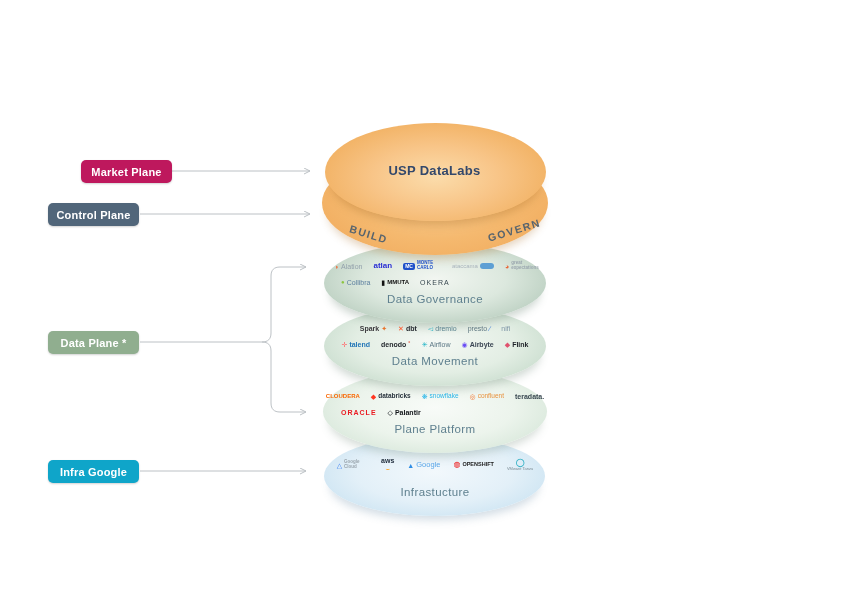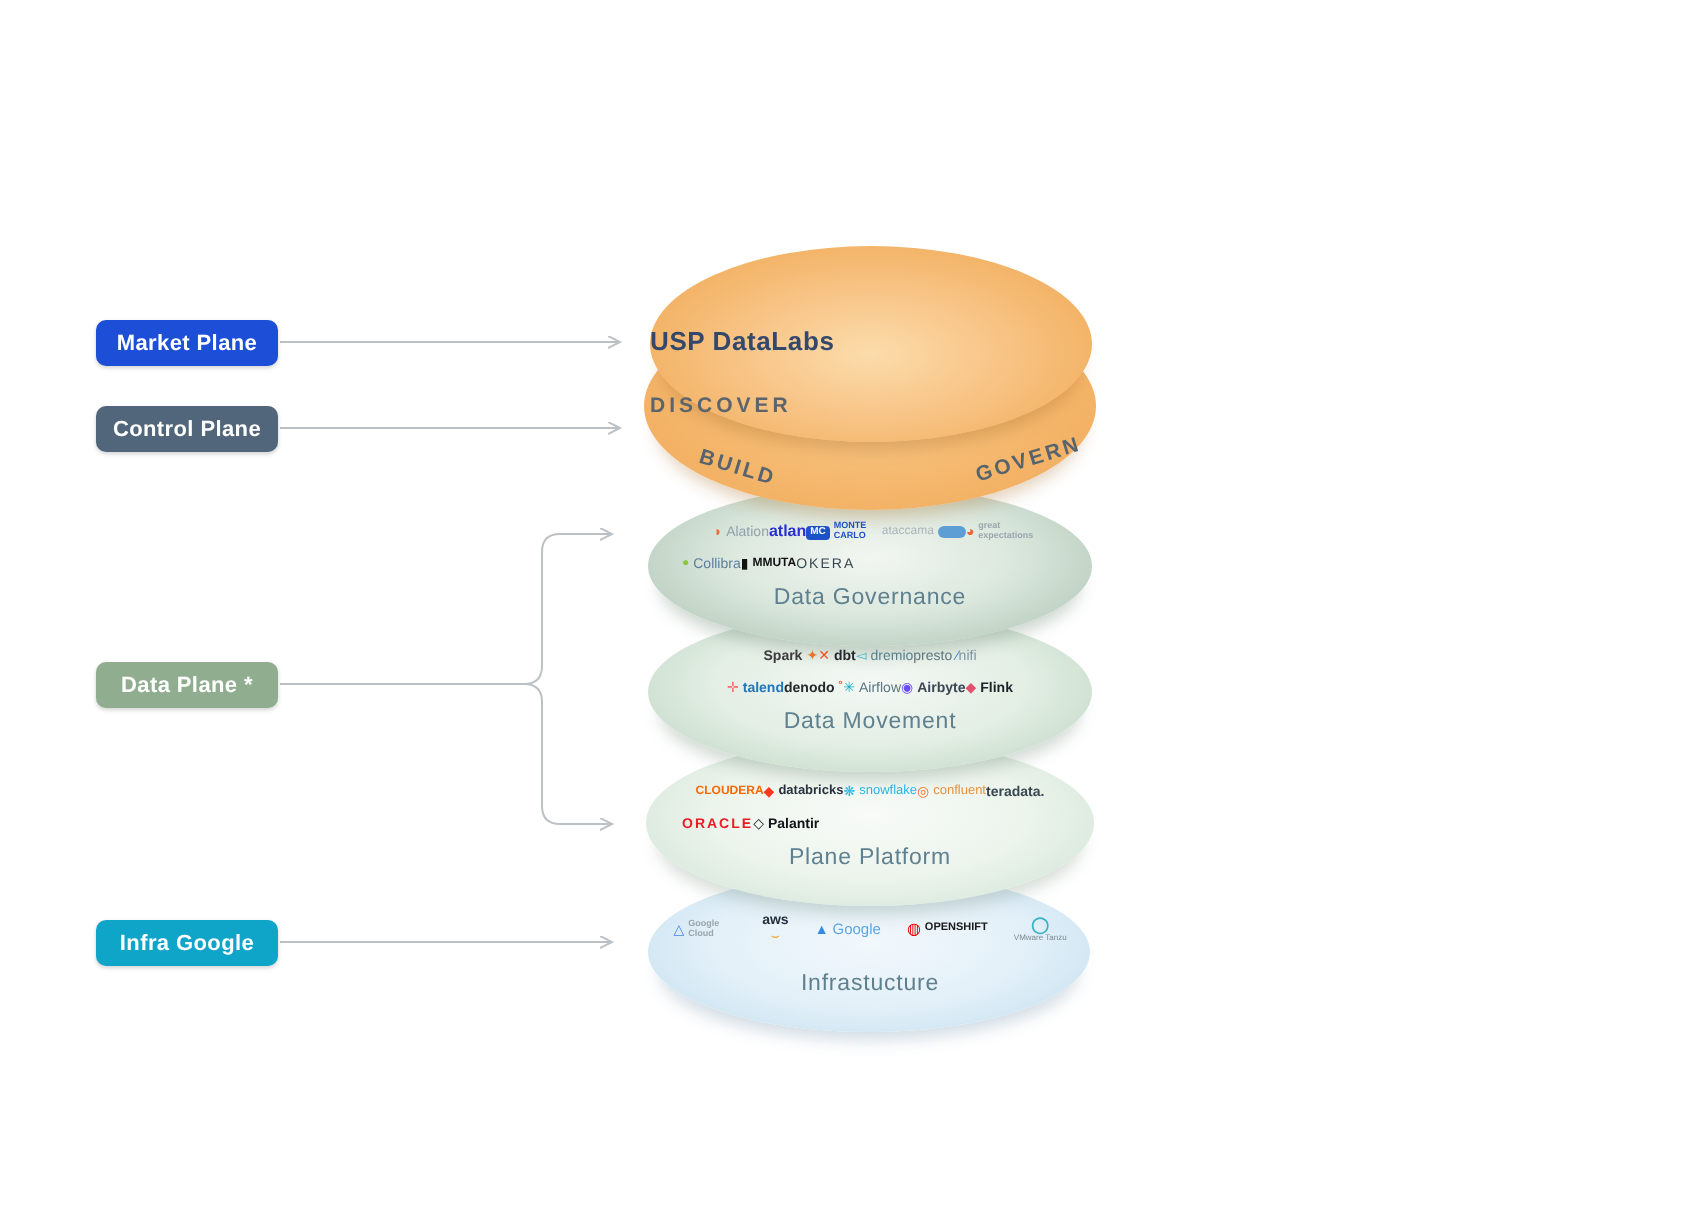--- a/index.html
+++ b/index.html
@@ -30,35 +30,35 @@
     background:radial-gradient(ellipse at 50% 45%, #F4F8F4 0%, #E3EEE4 50%, #B9D2C0 100%);
     box-shadow:0 10px 8px -6px rgba(90,120,100,.28);}
   #el-plat{left:323px;top:370px;width:224px;height:83px;z-index:12;
     background:radial-gradient(ellipse at 50% 45%, #F8FBF8 0%, #ECF4EC 50%, #CCE0D0 100%);
     box-shadow:0 10px 8px -6px rgba(90,120,100,.25);}
   #el-infra{left:324px;top:436px;width:221px;height:80px;z-index:11;
     background:radial-gradient(ellipse at 50% 45%, #F2F8FC 0%, #E3F0F8 50%, #BFDDEF 100%);
     box-shadow:0 10px 8px -6px rgba(80,120,150,.25);}
 
   
-  .toptext{position:absolute;left:325px;width:219px;z-index:30;}
+  .toptext{position:absolute;left:325px;width:219px;text-align:center;z-index:30;}
   #usp-title{top:163px;font-size:13px;font-weight:700;color:#33486B;letter-spacing:.3px;}
   #discover{top:197px;font-size:10.5px;font-weight:700;color:#5E646B;letter-spacing:2px;}
   .curve-label{position:absolute;z-index:30;font-size:10.5px;font-weight:700;color:#57646E;
     letter-spacing:1.5px;}
   #build{left:349px;top:228px;transform:rotate(17deg);}
   #govern{left:487px;top:224px;transform:rotate(-17deg);}
 
   
   .layer-content{position:absolute;left:327px;width:216px;z-index:30;}
   #lc-governance{top:259px;}
   #lc-movement{top:321px;}
   #lc-platform{top:389px;}
   #lc-infrastructure{top:453px;}
-  .vrow{display:flex;align-items:center;height:14px;margin-bottom:2px;}
+  .vrow{display:flex;align-items:center;height:14px;gap:11px;margin-bottom:2px;}
   .vrow.center{justify-content:center;}
   .vrow.left{justify-content:flex-start;padding-left:14px;}
   #lc-infrastructure .vrow{height:24px;gap:13px;}
   .vendor{display:inline-flex;align-items:center;gap:2px;font-size:7px;color:#6b7a85;
     white-space:nowrap;line-height:1;}
   .vendor.col{flex-direction:column;gap:1px;line-height:.9;}
   .badge{font-size:5px;font-weight:700;padding:1px 2px;border-radius:2px;}
   .stack{display:inline-block;width:24px;font-size:4.5px;line-height:1.1;white-space:normal;
     text-align:left;font-weight:700;}
   .pillshape{display:inline-block;width:14px;height:6px;border-radius:3px;}
@@ -78,42 +78,41 @@
     </defs>
     <g stroke="#BCC1C5" stroke-width="1" fill="none">
       <path d="M140 171 H310" marker-end="url(#ah)"></path>
       <path d="M140 214 H310" marker-end="url(#ah)"></path>
       <path d="M140 342 H262 C268 342 271 339 271 333 V276 C271 270 274 267 280 267 H306" marker-end="url(#ah)"></path>
       <path d="M262 342 C268 342 271 345 271 351 V403 C271 409 274 412 280 412 H306" marker-end="url(#ah)"></path>
       <path d="M140 471 H306" marker-end="url(#ah)"></path>
     </g>
   </svg>
 
-  <div class="plane-chip" style="top: 160px; background: #1d4ed8;">
+  <div class="plane-chip" style="top: 160px; background: #be185d; margin-left: 33px;">
     <span>Market Plane</span>
   </div>
   <div class="plane-chip" style="top: 203px; background: rgb(81, 102, 122);">
     <span>Control Plane</span>
   </div>
   <div class="plane-chip" style="top: 331px; background: rgb(144, 174, 143);">
     <span>Data Plane *</span>
   </div>
   <div class="plane-chip" style="top: 460px; background: rgb(15, 165, 201);">
     <span>Infra Google</span>
   </div>
 
   <div class="ell" id="el-top"></div>
   <div class="ell" id="el-band"></div>
   <div class="ell" id="el-gov"></div>
   <div class="ell" id="el-mov"></div>
   <div class="ell" id="el-plat"></div>
   <div class="ell" id="el-infra"></div>
 
   <div class="toptext" id="usp-title">USP DataLabs</div>
-  <div class="toptext" id="discover">DISCOVER</div>
   <div class="curve-label" id="build">BUILD</div>
   <div class="curve-label" id="govern">GOVERN</div>
 
   <div class="layer-content" id="lc-governance">
     <div>
         <div class="vrow center">
           <span class="vendor">
             <span style="color: rgb(237, 108, 60);">◗</span>
             <span style="color: rgb(147, 161, 172);">Alation</span>
           </span>

